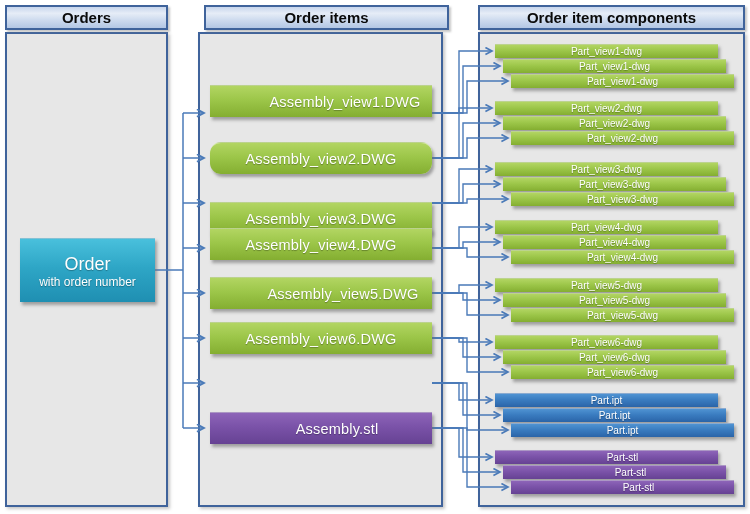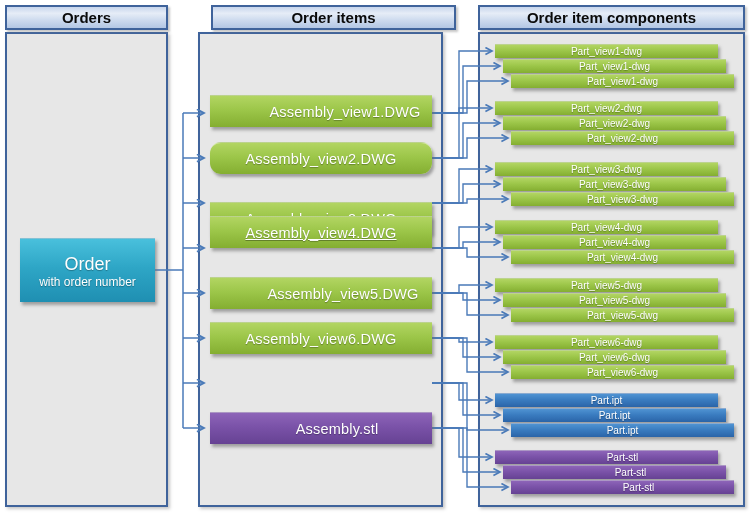--- a/index.html
+++ b/index.html
@@ -37,21 +37,21 @@
   #order-node{left:20px;top:238px;width:135px;height:64px;}
   #order-title{font-size:18px;line-height:22px;}
   #order-subtitle{font-size:12px;line-height:14px;}
 </style>
 </head>
 <body>
 
 <div id="canvas">
 
   <div class="col-header" style="left:5px;top:5px;width:163px;">Orders</div>
-  <div class="col-header" style="left:211px;top:5px;width:245px;">Order items</div>
+  <div class="col-header" style="left:204px;top:5px;width:245px;">Order items</div>
   <div class="col-header" style="left:478px;top:5px;width:267px;">Order item components</div>
 
   <div class="col-panel" style="left:5px;width:163px;"></div>
   <div class="col-panel" style="left:198px;width:245px;"></div>
   <div class="col-panel" style="left:478px;width:267px;"></div>
 
   <svg id="connectors" width="750" height="514">
     <defs>
       <marker id="arrow" markerWidth="7" markerHeight="7" refX="5.2" refY="3" orient="auto">
         <path d="M0.5,0.5 L5.2,3 L0.5,5.5" fill="none" stroke="#4a7ab8" stroke-width="1.2"></path>
@@ -95,30 +95,30 @@
         <path d="M432,428 H463 V472 H500" marker-end="url(#arrow)"></path>
         <path d="M432,428 H467 V487 H508" marker-end="url(#arrow)"></path>
       </g>
   </svg>
 
   <div id="order-node" class="node type-order">
     <span id="order-title">Order</span>
     <span id="order-subtitle">with order number</span>
   </div>
 
-<div class="node item-node type-dwg" style="top: 95px; padding-left: 48px;">
+<div class="node item-node type-dwg" style="top: 85px; padding-left: 48px;">
       <span>Assembly_view1.DWG</span>
     </div>
     <div class="node item-node type-dwg" style="top: 142px; border-radius: 11px;">
       <span>Assembly_view2.DWG</span>
     </div>
     <div class="node item-node type-dwg" style="top: 202px; align-items: center;">
       <span>Assembly_view3.DWG</span>
     </div>
-    <div class="node item-node type-dwg" style="top: 216px; text-decoration: underline;">
+    <div class="node item-node type-dwg" style="top: 228px;">
       <span>Assembly_view4.DWG</span>
     </div>
     <div class="node item-node type-dwg" style="top: 277px; padding-left: 44px;">
       <span>Assembly_view5.DWG</span>
     </div>
     <div class="node item-node type-dwg" style="top: 322px;">
       <span>Assembly_view6.DWG</span>
     </div>
     <div class="node item-node type-stl" style="top: 412px;">
       <span>Assembly.stl</span>

